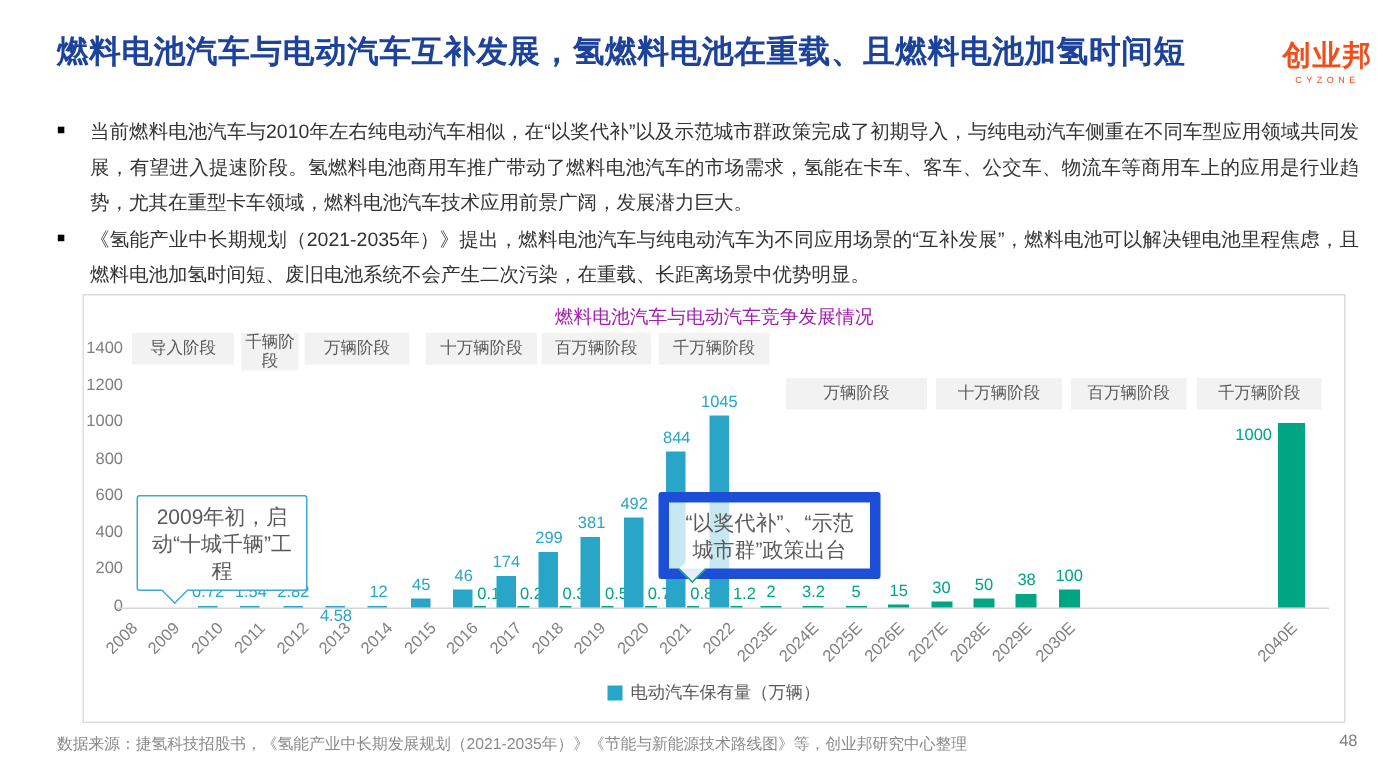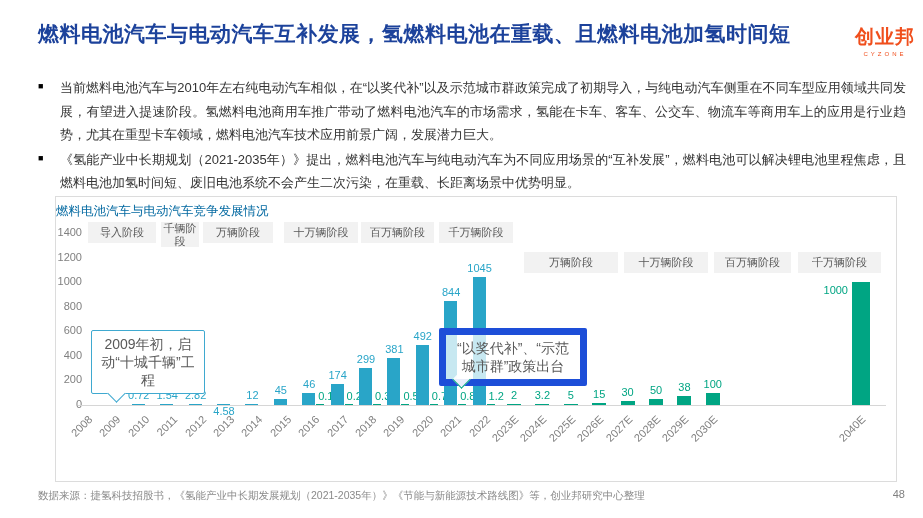--- a/index.html
+++ b/index.html
@@ -16,22 +16,22 @@
 
   
   .bullets{position:absolute;left:38px;top:76px;width:868px;}
   .bullet{display:flex;margin-bottom:1px;}
   .bullet .sq{flex:0 0 22px;font-size:9px;color:#000;padding-top:5px;}
   .bullet .txt{flex:1;font-size:13px;color:#333;line-height:23.5px;text-align:justify;}
 
   
   .panel{position:absolute;left:55px;top:196px;width:840px;height:284px;
          border:1px solid #DCDCDC;background:#fff;}
-  .chart-title{position:absolute;left:0;right:0;top:6px;
-               font-size:12.5px;color:#0369a1;}
+  .chart-title{position:absolute;left:0;right:0;top:6px;text-align:center;
+               font-size:12.5px;color:#a21caf;}
   .stage{position:absolute;background:#F2F2F2;color:#595959;font-size:11px;
          display:flex;align-items:center;justify-content:center;text-align:center;
          line-height:1.15;z-index:2;}
   .ytick{position:absolute;width:26px;text-align:right;font-size:11px;color:#808080;}
   .baseline{position:absolute;left:22px;width:808px;height:1px;background:#D6D6D6;}
   .bar{position:absolute;z-index:1;}
   .vlabel{position:absolute;font-size:11px;white-space:nowrap;z-index:1;}
   .xlabel{position:absolute;width:44px;text-align:right;font-size:11px;color:#808080;
           transform:rotate(-45deg);transform-origin:100% 0;white-space:nowrap;}
   .legend{position:absolute;left:0;right:0;top:257px;display:flex;
@@ -85,20 +85,24 @@
     <div class="callout co1">
       <span>2009年初，启动“十城千辆”工程</span>
       <span class="arrow"></span>
     </div>
     <div class="callout co2">
       <span>“以奖代补”、“示范城市群”政策出台</span>
       <span class="arrow"></span>
     </div>
 
     <div class="legend">
+      <span class="item">
+        <span class="swatch" id="sw-ev" style="background: rgb(41, 165, 200);"></span>
+        <span>电动汽车保有量（万辆）</span>
+      </span>
     </div>
   <div class="stage" style="left: 32px; top: 25px; width: 68px; min-height: 21px;">导入阶段</div>
       <div class="stage" style="left: 105px; top: 25px; width: 38px; min-height: 21px;">千辆阶段</div>
       <div class="stage" style="left: 147px; top: 25px; width: 70px; min-height: 21px;">万辆阶段</div>
       <div class="stage" style="left: 228px; top: 25px; width: 74px; min-height: 21px;">十万辆阶段</div>
       <div class="stage" style="left: 305px; top: 25px; width: 73px; min-height: 21px;">百万辆阶段</div>
       <div class="stage" style="left: 383px; top: 25px; width: 74px; min-height: 21px;">千万辆阶段</div>
       <div class="stage" style="left: 468px; top: 55px; width: 94px; min-height: 21px;">万辆阶段</div>
       <div class="stage" style="left: 568px; top: 55px; width: 84px; min-height: 21px;">十万辆阶段</div>
       <div class="stage" style="left: 658px; top: 55px; width: 77px; min-height: 21px;">百万辆阶段</div>

